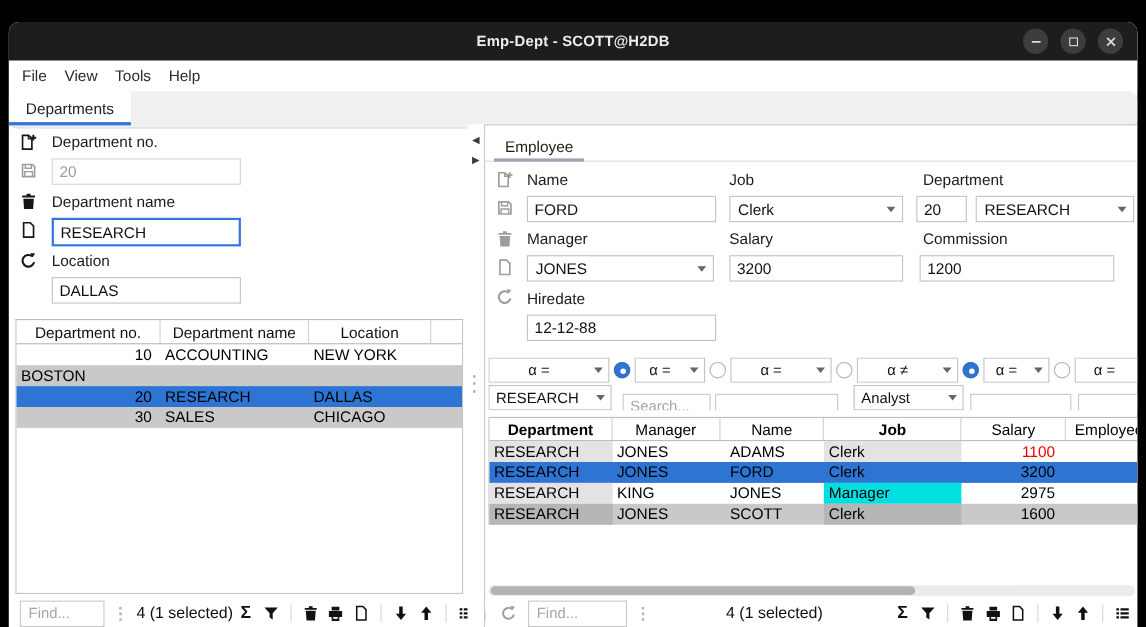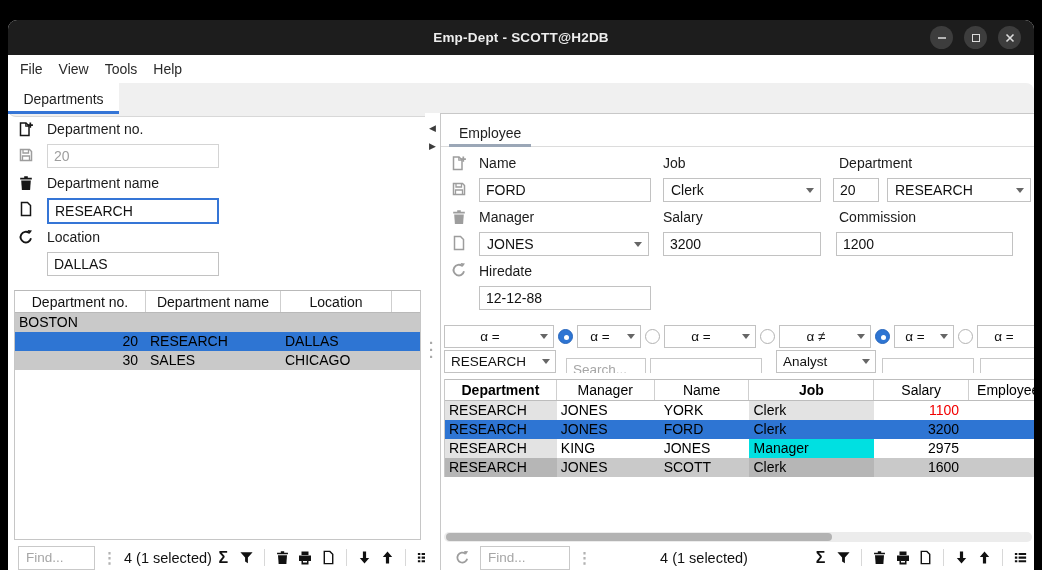--- a/index.html
+++ b/index.html
@@ -187,20 +187,25 @@
       <div class="flabel" style="left:39px; top:116px">Location</div>
       <input class="tf" style="left: 39px; top: 139px; width: 172px;" value="DALLAS">
 
       <div class="ltable">
         <div class="lthead">
           <div class="hc lc1" style="justify-content:center; padding:0">Department no.</div>
           <div class="hc lc2" style="justify-content:center; padding:0">Department name</div>
           <div class="hc lc3" style="justify-content:center; padding:0">Location</div>
           <div class="hc lc4"></div>
         </div>
+        <div class="ltr">
+          <div class="lc1">10</div>
+          <div class="lc2">ACCOUNTING</div>
+          <div class="lc3">NEW YORK</div>
+        </div>
         <div class="ltr gray">
           <div class="lc3">BOSTON</div>
         </div>
         <div class="ltr sel">
           <div class="lc1">20</div>
           <div class="lc2">RESEARCH</div>
           <div class="lc3">DALLAS</div>
         </div>
         <div class="ltr gray">
           <div class="lc1">30</div>
@@ -408,21 +413,21 @@
           <div class="hc cd" style="padding:0; font-weight:bold">Department</div>
           <div class="hc cm" style="padding:0">Manager</div>
           <div class="hc cn" style="padding:0">Name</div>
           <div class="hc cj" style="padding:0; font-weight:bold">Job</div>
           <div class="hc cs" style="padding:0; justify-content:center">Salary</div>
           <div class="hc ce" style="border-right:none; justify-content:flex-start; padding-left:8px">Employee</div>
         </div>
         <div class="rtr">
           <div class="cd tint">RESEARCH</div>
           <div class="cm">JONES</div>
-          <div class="cn">YORK</div>
+          <div class="cn">ADAMS</div>
           <div class="cj tint">Clerk</div>
           <div class="cs red">1100</div>
           <div class="ce"></div>
         </div>
         <div class="rtr sel">
           <div class="cd tint">RESEARCH</div>
           <div class="cm">JONES</div>
           <div class="cn">FORD</div>
           <div class="cj tint">Clerk</div>
           <div class="cs">3200</div>

